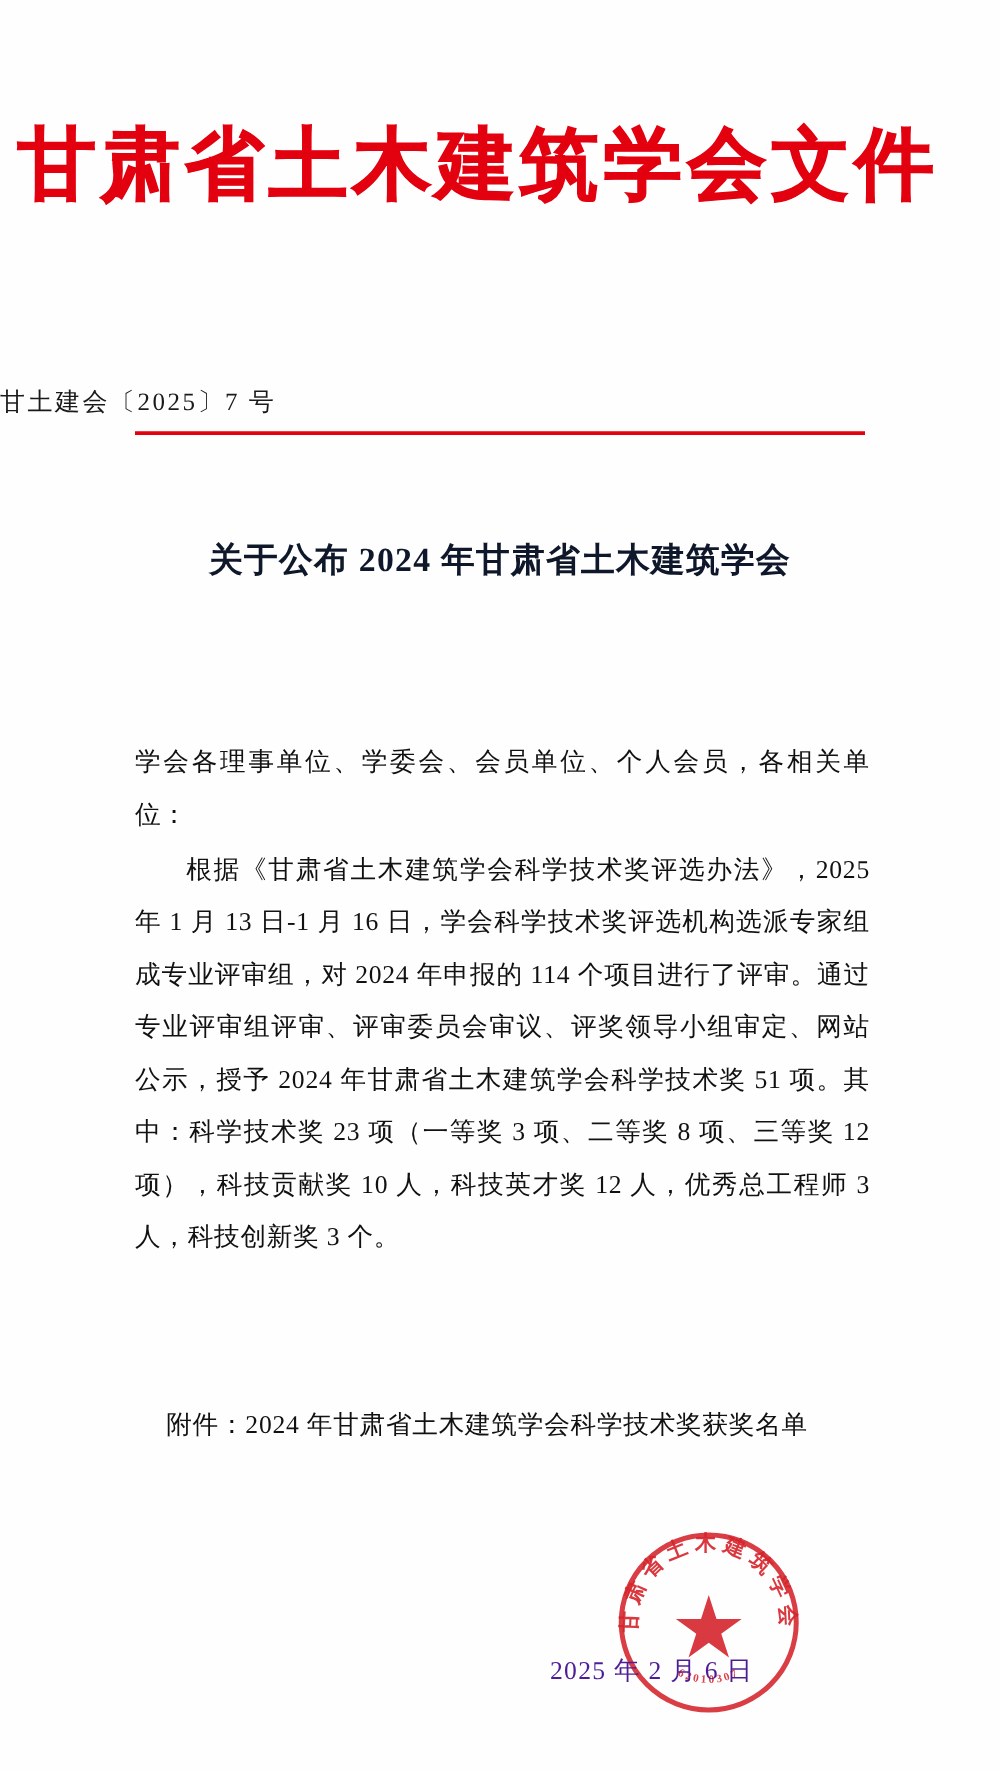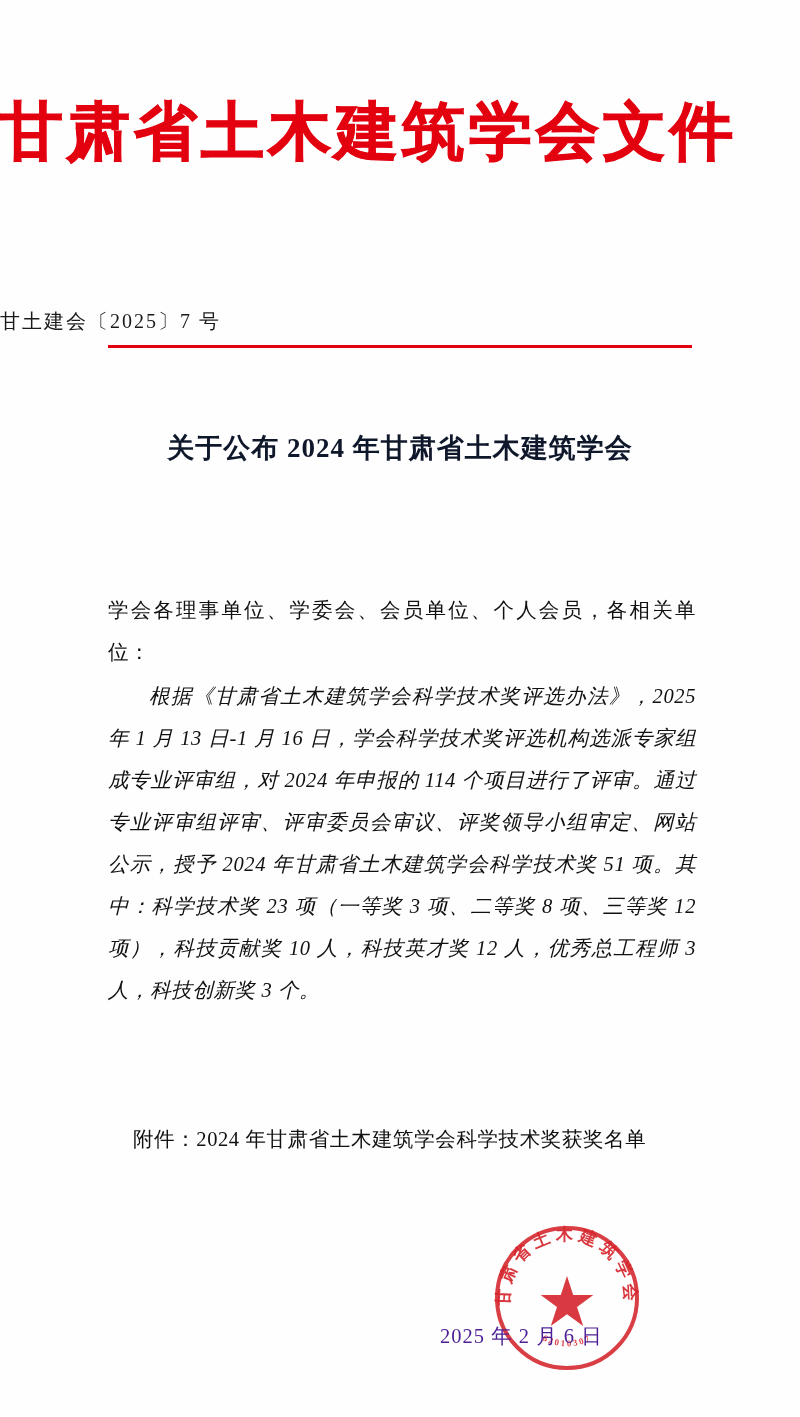--- a/index.html
+++ b/index.html
@@ -24,20 +24,21 @@
     box-sizing: border-box;
   }
 
   
   .masthead {
     position: absolute;
     top: 96px;
     left: 0;
     width: 664px;
     text-align: left;
+    padding-left: 14px;
   }
   .masthead-title {
     color: #e3000f;
     font-family: "Liberation Serif", "DejaVu Serif", serif;
     font-weight: bold;
     font-size: 63px;
     letter-spacing: 4px;
     line-height: 1.15;
     white-space: nowrap;
     -webkit-text-stroke: 1px #e3000f;
@@ -88,21 +89,21 @@
     font-size: 20.5px;
     line-height: 2.05;
     letter-spacing: 0.6px;
     color: #111111;
     text-align: justify;
     text-justify: inter-ideograph;
   }
   .body-text p {
     margin: 0 0 2px 0;
   }
-  .indent { text-indent: 2em; font-style: italic; }
+  .indent { text-indent: 2em; }
 
   
   .attach {
     position: absolute;
     top: 1125px;
     left: 92px;
     width: 588px;
     font-size: 20.5px;
     letter-spacing: 0.6px;
     text-indent: 2em;

